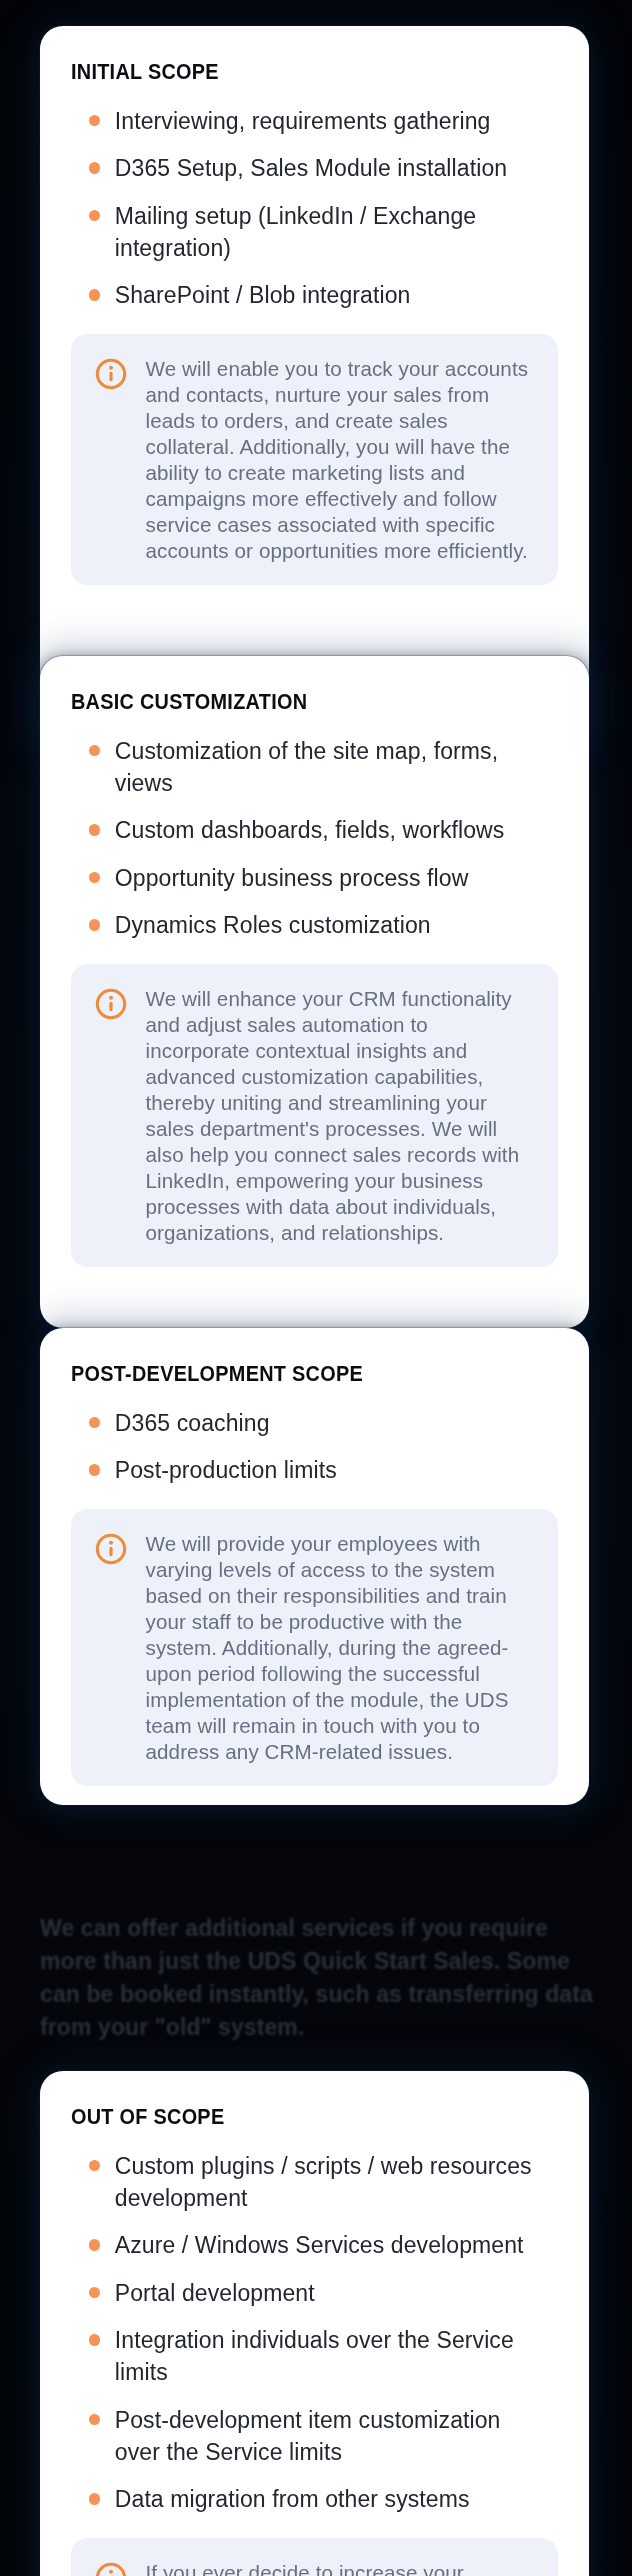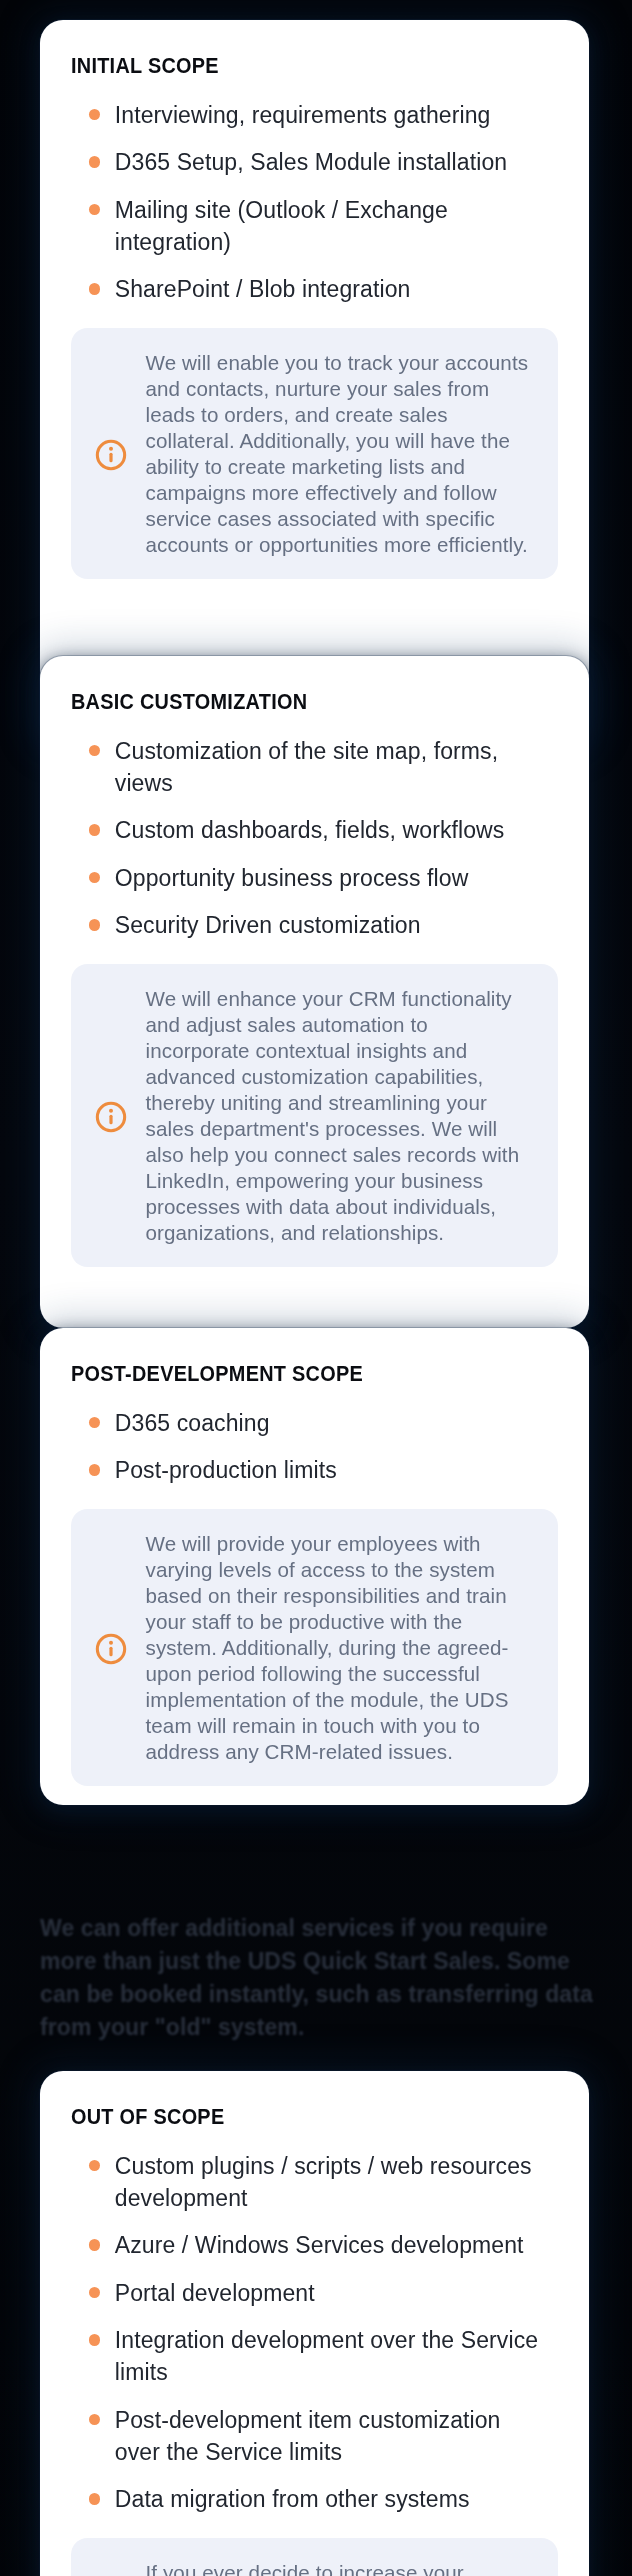--- a/index.html
+++ b/index.html
@@ -46,35 +46,35 @@
     background:var(--bullet_orange,#f69356);
     flex:0 0 11.3px;margin:10.3px 14.4px 0 2.1px;
   }
   .btxt{
     font-size:23px;line-height:32px;color:var(--body_text,#21262f);
     max-width:448px;letter-spacing:0.1px;
   }
   .info{
     margin-top:23px;background:var(--info_bg,#eef1f9);
     border-radius:16.5px;padding:21.6px 26px 21.6px 24px;
-    display:flex;align-items:center;gap:18.5px;
+    display:flex;align-items:flex-start;gap:18.5px;
   }
   .info-icon{flex:0 0 32px;width:32px;height:32px;margin-top:2.1px;}
   .info-icon svg{display:block;width:32px;height:32px;}
   .info-body p{
     margin:0;font-size:20.6px;line-height:26px;
     color:var(--info_text,#667083);letter-spacing:0.1px;
   }
   .interlude{
     position:absolute;left:40px;top:1912px;width:562px;
     margin:0;font-size:23px;line-height:33px;font-weight:bold;
     color:var(--interlude_text,#2c3340);
     filter:blur(1px);opacity:0.92;letter-spacing:0.1px;
   }
-  .card-initial{top:20px;height:723px;}
+  .card-initial{top:26px;height:723px;}
   .card-basic{top:656px;height:672px;}
   .card-postdev{top:1328px;height:477px;}
   .card-outof{top:2071px;height:786px;}
 </style>
 </head>
 <body>
 
 <div class="page">
 
   <section class="card card-initial">
@@ -83,21 +83,21 @@
       <li>
           <span class="dot"></span>
           <span class="btxt">Interviewing, requirements gathering</span>
         </li>
       <li>
           <span class="dot"></span>
           <span class="btxt">D365 Setup, Sales Module installation</span>
         </li>
       <li>
           <span class="dot"></span>
-          <span class="btxt">Mailing site (Outlook / Exchange integration)</span>
+          <span class="btxt">Mailing setup (LinkedIn / Exchange integration)</span>
         </li>
       <li>
           <span class="dot"></span>
           <span class="btxt">SharePoint / Blob integration</span>
         </li>
     </ul>
     <div class="info">
       <span class="info-icon">
         <svg viewBox="0 0 48 48" fill="none">
             <circle cx="24" cy="24" r="20.5" stroke="#ee8c3e" stroke-width="4.6"></circle>
@@ -121,21 +121,21 @@
       <li>
           <span class="dot"></span>
           <span class="btxt">Custom dashboards, fields, workflows</span>
         </li>
       <li>
           <span class="dot"></span>
           <span class="btxt">Opportunity business process flow</span>
         </li>
       <li>
           <span class="dot"></span>
-          <span class="btxt">Security Driven customization</span>
+          <span class="btxt">Dynamics Roles customization</span>
         </li>
     </ul>
     <div class="info">
       <span class="info-icon">
         <svg viewBox="0 0 48 48" fill="none">
             <circle cx="24" cy="24" r="20.5" stroke="#ee8c3e" stroke-width="4.6"></circle>
             <circle cx="24" cy="14.5" r="3" fill="#ee8c3e"></circle>
             <rect x="21.6" y="20.5" width="4.8" height="14.5" rx="2.4" fill="#ee8c3e"></rect>
           </svg>
       </span>
@@ -183,21 +183,21 @@
       <li>
           <span class="dot"></span>
           <span class="btxt">Azure / Windows Services development</span>
         </li>
       <li>
           <span class="dot"></span>
           <span class="btxt">Portal development</span>
         </li>
       <li>
           <span class="dot"></span>
-          <span class="btxt">Integration development over the Service limits</span>
+          <span class="btxt">Integration individuals over the Service limits</span>
         </li>
       <li>
           <span class="dot"></span>
           <span class="btxt">Post-development item customization over the Service limits</span>
         </li>
       <li>
           <span class="dot"></span>
           <span class="btxt">Data migration from other systems</span>
         </li>
     </ul>

